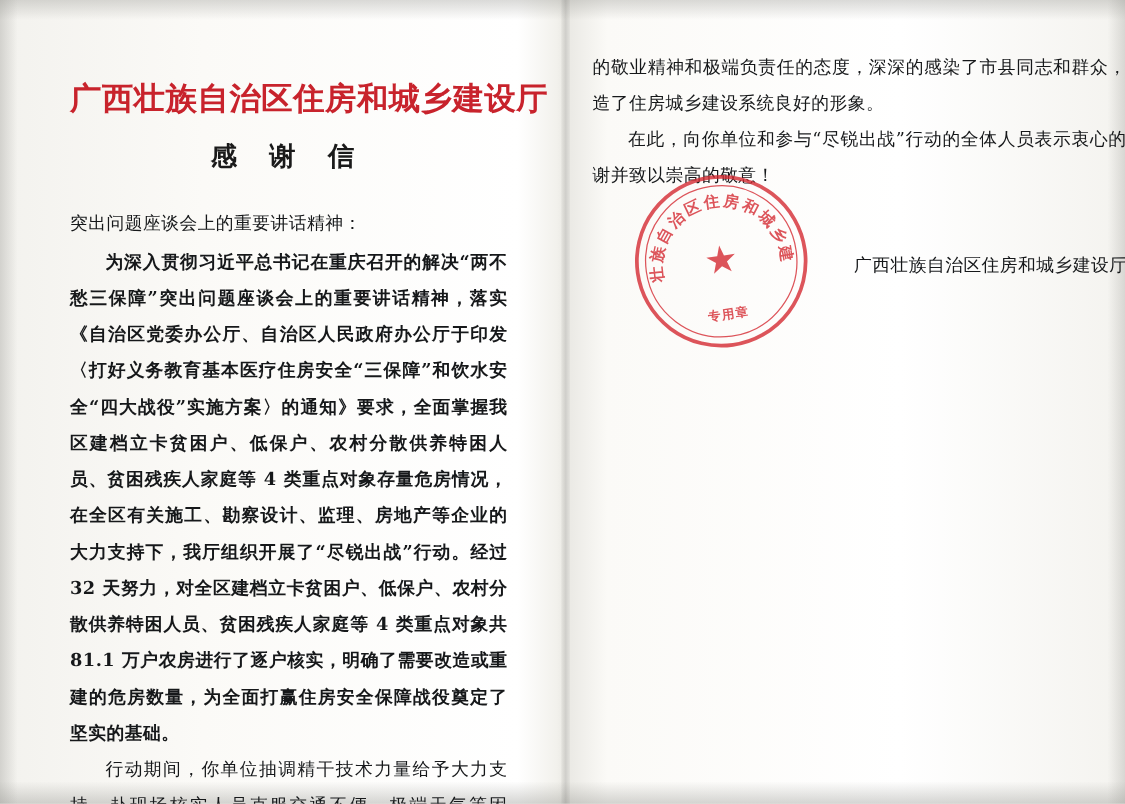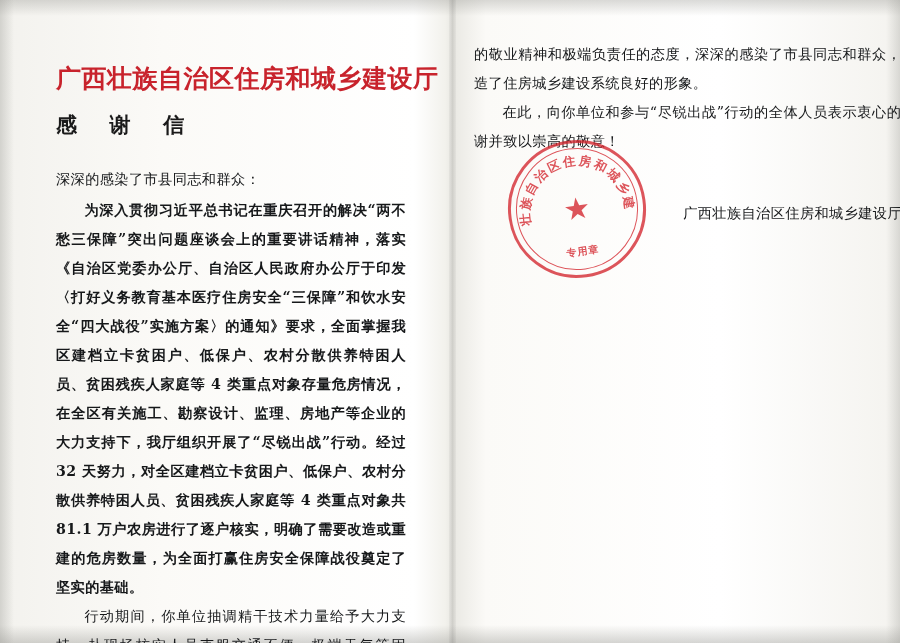--- a/index.html
+++ b/index.html
@@ -76,25 +76,25 @@
     font-family: "DejaVu Serif", "Liberation Serif", serif;
     font-weight: bold;
     font-size: 25px;
     letter-spacing: 0.5px;
     text-align: center;
     margin: 22px 0 0 0;
     white-space: nowrap;
   }
   .doc-title {
     color: #1a1a1a;
-    font-family: Liberation Mono, monospace;
+    font-family: Liberation Sans, sans-serif;
     font-weight: bold;
     font-size: 21px;
     letter-spacing: 10px;
-    text-align: left;
+    text-align: center;
     margin: 16px 0 0 0;
   }
 
   .body-text {
     font-family: "DejaVu Serif", "Liberation Serif", serif;
     font-size: 14.2px;
     line-height: 29px;
     color: #16181a;
     text-align: justify;
     letter-spacing: 0.4px;
@@ -200,21 +200,21 @@
   <div class="edge-top"></div>
   <div class="edge-bottom"></div>
   <div class="edge-left"></div>
   <div class="edge-right"></div>
   <div class="fold"></div>
 
   <div class="col col-left">
     <div class="org-title">广西壮族自治区住房和城乡建设厅</div>
     <div class="doc-title">感 谢 信</div>
 
-    <p class="body-text p-flush salutation">深深的感染了市县同志和群众：</p>
+    <p class="body-text p-flush salutation">突出问题座谈会上的重要讲话精神：</p>
 
     <p class="body-text p-indent first-para">为深入贯彻习近平总书记在重庆召开的解决“两不愁三保障”突出问题座谈会上的重要讲话精神，落实《自治区党委办公厅、自治区人民政府办公厅于印发〈打好义务教育基本医疗住房安全“三保障”和饮水安全“四大战役”实施方案〉的通知》要求，全面掌握我区建档立卡贫困户、低保户、农村分散供养特困人员、贫困残疾人家庭等 4 类重点对象存量危房情况，在全区有关施工、勘察设计、监理、房地产等企业的大力支持下，我厅组织开展了“尽锐出战”行动。经过 32 天努力，对全区建档立卡贫困户、低保户、农村分散供养特困人员、贫困残疾人家庭等 4 类重点对象共 81.1 万户农房进行了逐户核实，明确了需要改造或重建的危房数量，为全面打赢住房安全保障战役奠定了坚实的基础。</p>
     <p class="body-text p-indent para">行动期间，你单位抽调精干技术力量给予大力支持。赴现场核实人员克服交通不便、极端天气等困难，发扬“五加二、白加黑、雨加晴”精神，每天工作 15 个小时以上，逐户、逐房进行住房安全鉴定核实，做到不漏一户、不漏一人。他们</p>
   </div>
 
   <div class="col col-right">
     <p class="body-text p-flush right-top-para">的敬业精神和极端负责任的态度，深深的感染了市县同志和群众，塑造了住房城乡建设系统良好的形象。</p>
     <p class="body-text p-indent para">在此，向你单位和参与“尽锐出战”行动的全体人员表示衷心的感谢并致以崇高的敬意！</p>
 
     <div class="sign-block">

